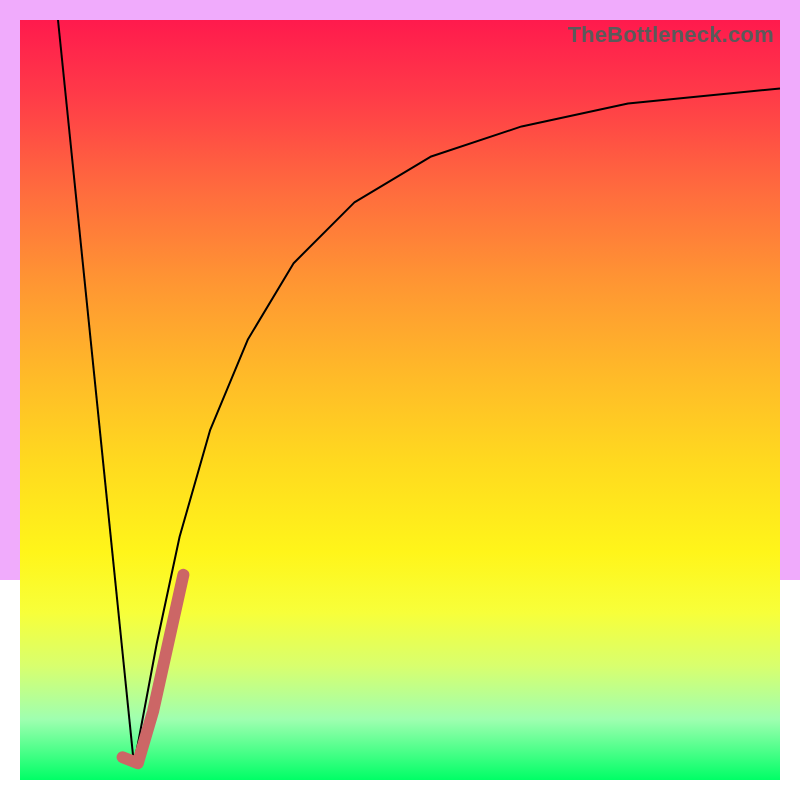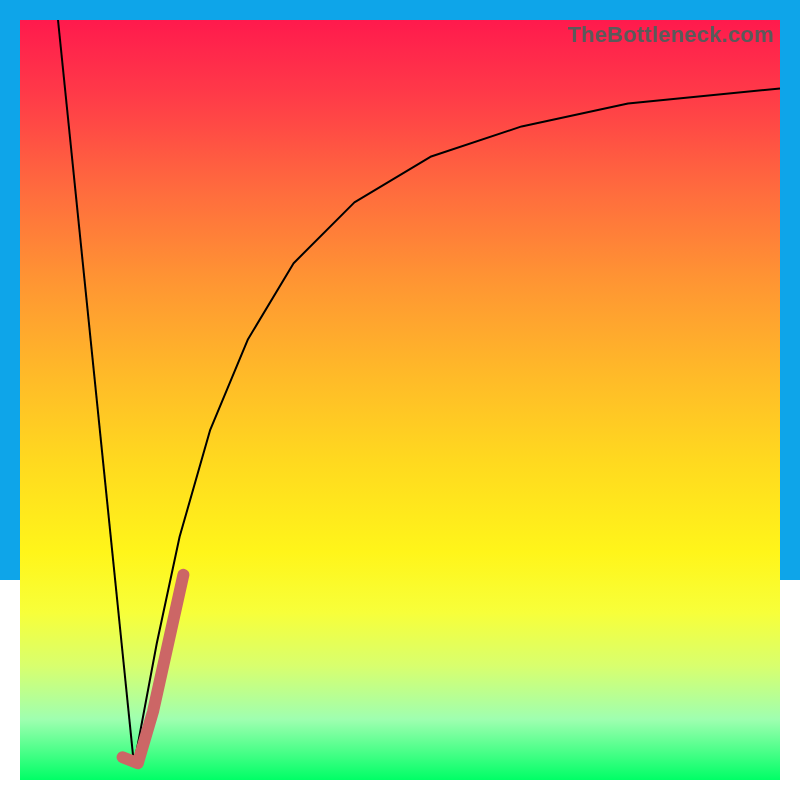--- a/index.html
+++ b/index.html
@@ -1,20 +1,20 @@
 <!DOCTYPE html>
 <html><head>
 <meta charset="utf-8">
 <style>
   * { margin: 0; padding: 0; box-sizing: border-box; }
   html, body { width: 800px; height: 800px; overflow: hidden; }
   .frame {
     width: 800px;
     height: 580px;
-    background: #0ea5e9;
+    background: #f0abfc;
     position: relative;
     text-decoration: underline;
   }
   .plot-area {
     position: absolute;
     left: 20px;
     top: 20px;
     width: 760px;
     height: 760px;
     background: linear-gradient(

